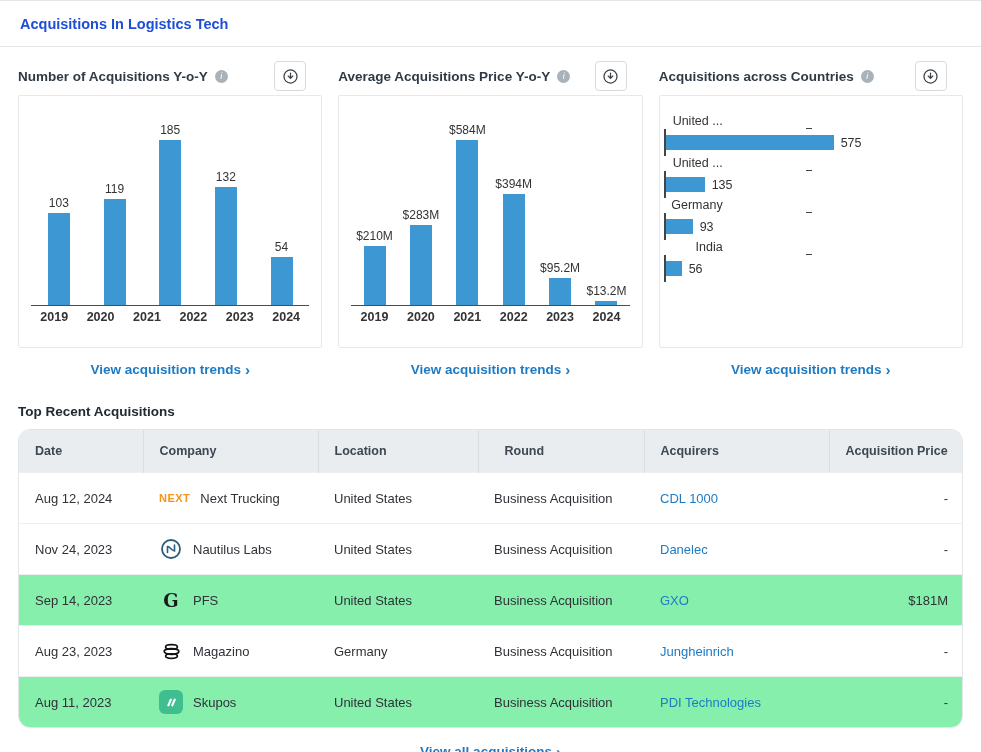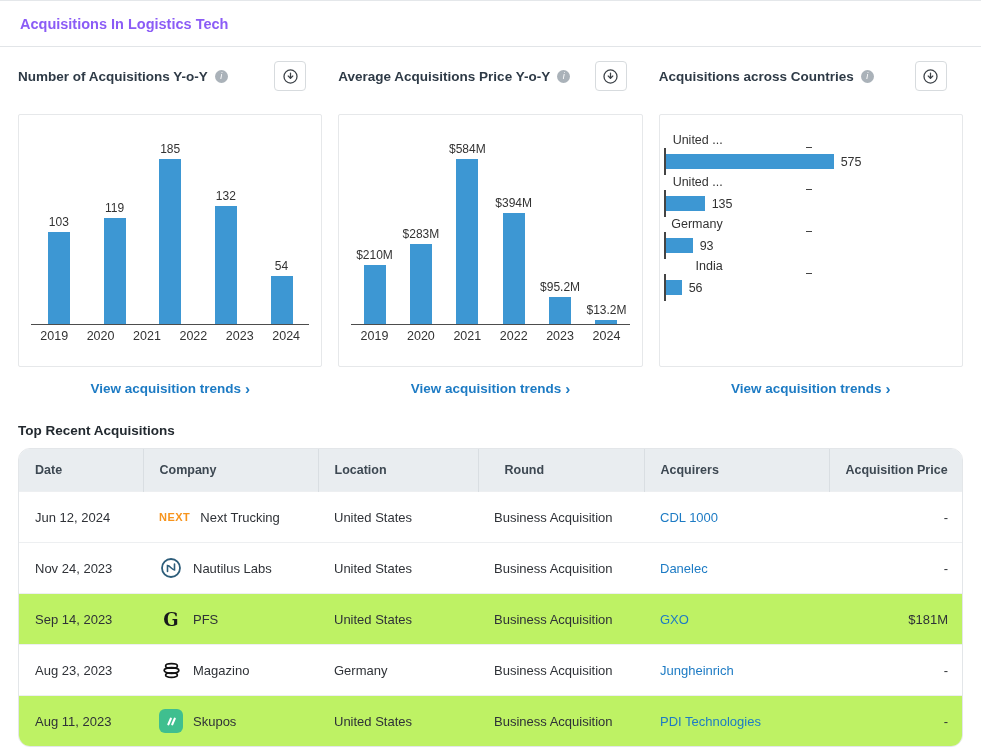--- a/index.html
+++ b/index.html
@@ -5,47 +5,47 @@
   :root{ --bar:#3d97d3; --link:#1d7bc4; }
   *{box-sizing:border-box;}
   body{
     font-family:"Liberation Sans", sans-serif;
     background:#ffffff; margin:0; width:981px; height:752px; overflow:hidden;
     color:#2f3237;
   }
   .page{border-top:1px solid #e4e7ea;}
   .page-header{
     padding:15px 20px 14px; border-bottom:1px solid #e2e5e8;
-    font-weight:700; font-size:14.5px; color:#8b5cf6;
+    font-weight:700; font-size:14.5px; color:#1d4ed8;
   }
   
   .charts-row{display:flex; gap:16px; padding:0 18px;}
   .panel{flex:1; min-width:0;}
-  .panel-head{display:flex; align-items:center; margin:14px 0 23px; height:30px;}
+  .panel-head{display:flex; align-items:center; margin:14px 0 4px; height:30px;}
   .panel-title{font-weight:700; font-size:13.5px; color:#2e3a46; white-space:nowrap;}
   .info-icon{
     width:13px;height:13px;border-radius:50%;background:#aab2b9;color:#fff;
     font-size:9px;line-height:13px;text-align:center;margin-left:7px;flex:0 0 auto;
     font-style:italic; cursor:default;
   }
   .spacer{flex:1;}
   .dl-btn{
     width:32px;height:30px;border:1px solid #d7dbde;border-radius:4px;background:#fff;
     display:flex;align-items:center;justify-content:center;cursor:pointer;padding:0;
     margin-right:16px;
   }
   .card{
     border:1px solid #e6e8ea; background:#fff; border-radius:2px; height:253px; overflow:hidden;
   }
   
   .vplot{display:flex; align-items:flex-end; height:198px; margin:12px 12px 0; border-bottom:1px solid #4d4d4d;}
   .vcol{flex:1; display:flex; flex-direction:column; align-items:center; justify-content:flex-end;}
   .vval{font-size:12px; color:#333; margin-bottom:3px; white-space:nowrap;}
   .vbar{width:22px; background:var(--bar);}
-  .vaxis{display:flex; margin:0 12px; padding-top:4px;}
+  .vaxis{display:flex; margin:0 12px; padding-top:4px;font-weight:bold;}
   .vtick{flex:1; text-align:center; font-size:12.5px; color:#333;}
   
   .hwrap{padding:18px 8px 10px 4px;}
   .hrow{display:flex; align-items:stretch; height:42px;flex-direction:column;}
   .hlabel{width:62px; font-size:12.5px; color:#333; display:flex; align-items:center; justify-content:flex-end; padding-right:3px; white-space:nowrap; overflow:hidden;}
   .htick{width:6px; height:1px; background:#444; align-self:center;}
   .harea{flex:1; border-left:2px solid #444; display:flex; align-items:center;}
   .hbar{height:15px; background:var(--bar);}
   .hval{margin-left:7px; font-size:12.5px; color:#333;}
   
@@ -59,21 +59,21 @@
   .table-wrap{margin:0 18px; border:1px solid #e3e6e9; border-radius:12px; overflow:hidden;}
   table{width:100%; border-collapse:collapse; table-layout:fixed;}
   thead th{
     background:#e9edf0; text-align:left; font-size:12.5px; color:#3d4852; font-weight:700;
     padding:14px 16px; border-right:1px solid #d9dee2;
   }
   thead th:last-child{border-right:none; text-align:left;}
   th.c-date{width:124px;} th.c-company{width:175px;} th.c-location{width:160px;}
   th.c-round{width:166px;padding-left:26px;} th.c-acquirers{width:185px;} th.c-price{width:135px;}
   tbody td{padding:13px 16px; font-size:13px; color:#2f3237; border-top:1px solid #edeff1; vertical-align:middle;}
-  tbody tr:nth-child(2n+3){background:#bef264;}
+  tbody tr:nth-child(2n+3){background:#86efac;}
   td.price{text-align:right;}
   .company-cell{display:flex; align-items:center; gap:10px; overflow:hidden;}
   .acq-link{color:var(--link); cursor:pointer;}
   .logo{width:24px; height:24px; display:inline-flex; align-items:center; justify-content:center; flex:0 0 auto;}
   .logo-wordmark{width:auto; font-weight:800; font-size:11px; letter-spacing:0.5px;}
   .logo-glyph-g{font-family:"DejaVu Serif", serif; font-weight:700; font-size:18px;}
   .logo-green-badge{border-radius:6px;}
   .footer-link{
     text-align:center; margin:15px 0 18px; color:var(--link); font-size:13.5px; font-weight:600; cursor:pointer;
   }
@@ -260,21 +260,21 @@
           <th class="c-date">Date</th>
           <th class="c-company">Company</th>
           <th class="c-location">Location</th>
           <th class="c-round">Round</th>
           <th class="c-acquirers">Acquirers</th>
           <th class="c-price">Acquisition Price</th>
         </tr>
       </thead>
       <tbody id="table-body">
           <tr>
-            <td>Jun 12, 2024</td>
+            <td>Aug 12, 2024</td>
             <td>
               <div class="company-cell">
                 <span class="logo logo-wordmark" style="color: rgb(247, 148, 29);">NEXT</span>
                 <span>Next Trucking</span>
               </div>
             </td>
             <td>United States</td>
             <td>Business Acquisition</td>
             <td><span class="acq-link">CDL 1000</span></td>
             <td class="price">-</td>

